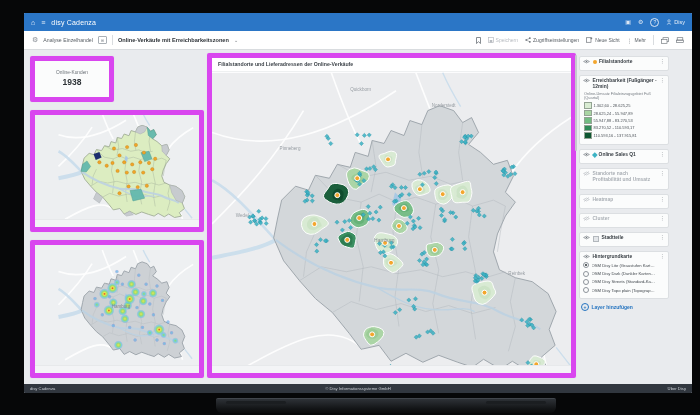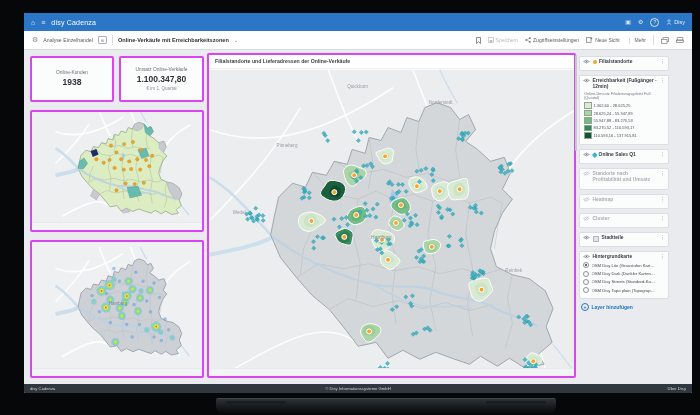--- a/index.html
+++ b/index.html
@@ -28,21 +28,21 @@
   .vsep{width:1px;height:10px;background:#d9dcdf;}
   .sheet-title{font-size:5.6px;font-weight:bold;color:#2d3237;}
   .caret{font-size:5px;color:#6b7177;}
   .toolbar-right{margin-left:auto;display:flex;align-items:center;gap:7px;}
   .tbtn{display:flex;align-items:center;gap:2px;font-size:5px;color:#5a6066;}
   .tbtn.disabled{color:#b8bcc1;}
   .micon{display:inline-block;line-height:0;}
   .dots{font-size:6px;color:#6b7177;letter-spacing:0;}
   
   .content{position:absolute;left:0;top:37px;width:668px;height:334px;background:#e9ebee;}
-  .card{position:absolute;background:#fbfcfc;border:2px solid #d946ef;border-radius:2px;
+  .card{position:absolute;background:#fbfcfc;border:5px solid #d946ef;border-radius:2px;
         box-sizing:border-box;box-shadow:0 0 2px rgba(40,50,60,.06);}
   
   .kpi{display:flex;flex-direction:column;align-items:center;justify-content:center;gap:2px;}
   .kpi-label{font-size:4.8px;color:#6a7076;text-align:center;}
   .kpi-value{font-size:8.5px;font-weight:bold;color:#2e3337;}
   .kpi-unit{font-size:4.6px;color:#8a9096;}
   
   .map-card{overflow:hidden;background:#fff;}
   .map-footer{position:absolute;left:0;right:0;bottom:0;height:7px;background:#f3f4f6;
               border-top:1px solid #e7e9eb;}
@@ -170,25 +170,20 @@
         </span>
       </span>
     </div>
 
     <div class="content">
 
       <div class="card kpi" style="left:6px;top:6px;width:84px;height:46px;">
         <div class="kpi-label">Online-Kunden</div>
         <div class="kpi-value">1938</div>
         <div class="kpi-unit"></div>
-      </div>
-      <div class="card kpi" style="left:95px;top:6px;width:85px;height:46px;">
-        <div class="kpi-label">Umsatz Online-Verkäufe</div>
-        <div class="kpi-value">1.100.347,80</div>
-        <div class="kpi-unit">€ im 1. Quartal</div>
       </div>
 
       <div class="card map-card" style="left:6px;top:60px;width:174px;height:122px;">
         <svg id="mini1-svg" width="172" height="114" viewBox="0 0 172 114">
             <rect x="0" y="0" width="172" height="114" fill="#edeff1"></rect>
             <g transform="translate(23.5,-1) scale(0.365,0.345)">
               <path d="M0,60 C60,82 122,60 185,18" fill="none" stroke="#ffffff" stroke-width="1.6" vector-effect="non-scaling-stroke" opacity="0.9"></path>
               <path d="M0,152 C32,120 62,88 92,38" fill="none" stroke="#ffffff" stroke-width="1.6" vector-effect="non-scaling-stroke" opacity="0.9"></path>
               <path d="M18,305 C80,268 122,248 152,278" fill="none" stroke="#ffffff" stroke-width="1.6" vector-effect="non-scaling-stroke" opacity="0.9"></path>
               <path d="M369,40 C332,62 312,84 300,102" fill="none" stroke="#ffffff" stroke-width="1.6" vector-effect="non-scaling-stroke" opacity="0.9"></path>

